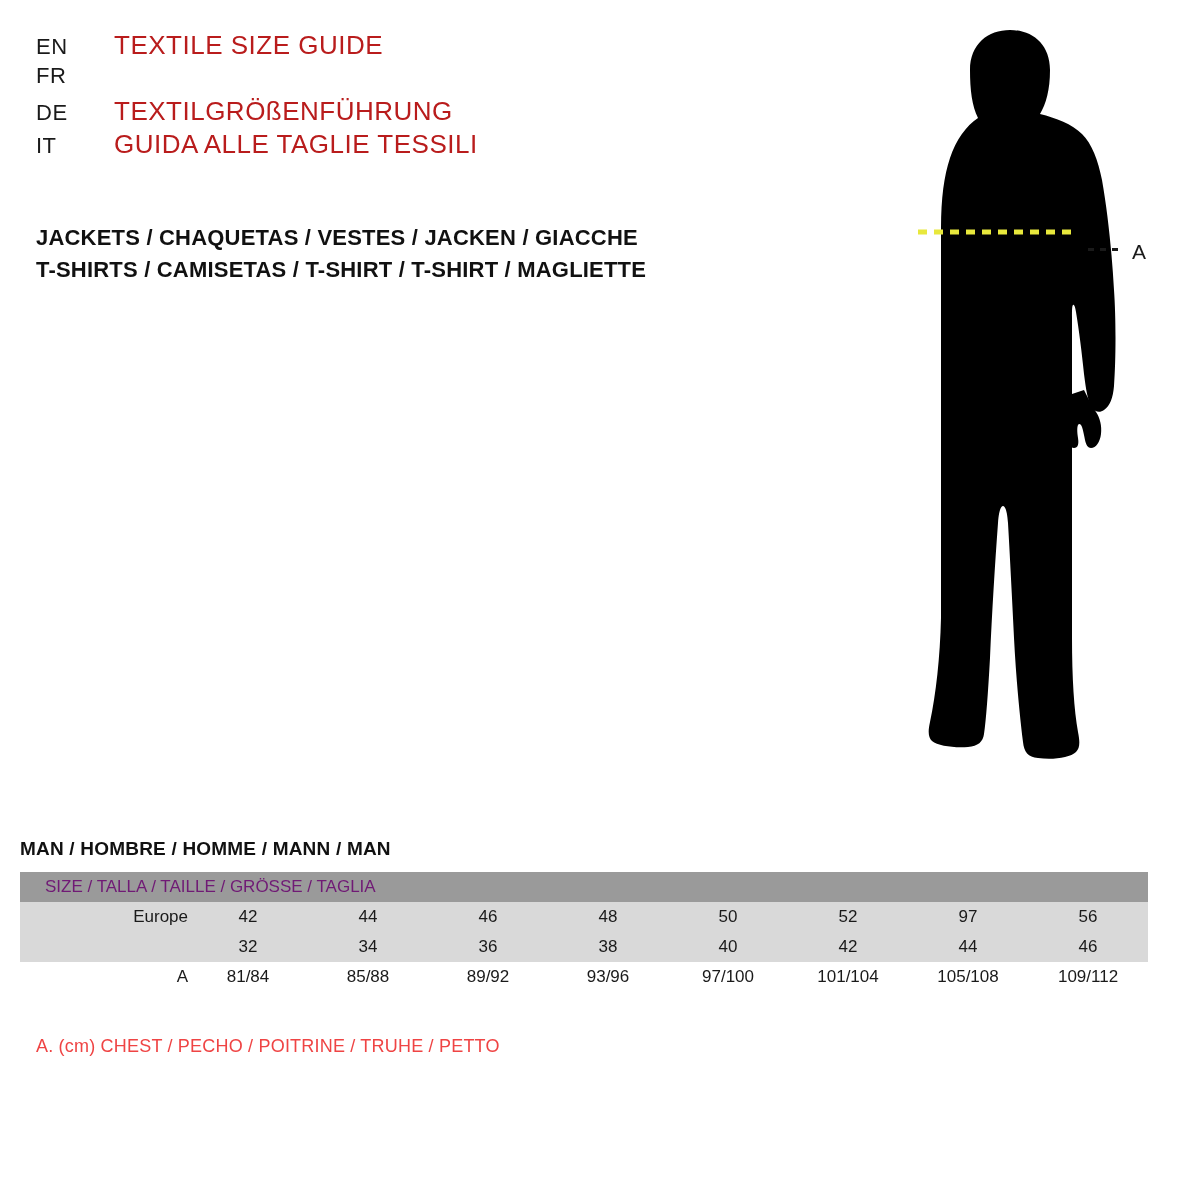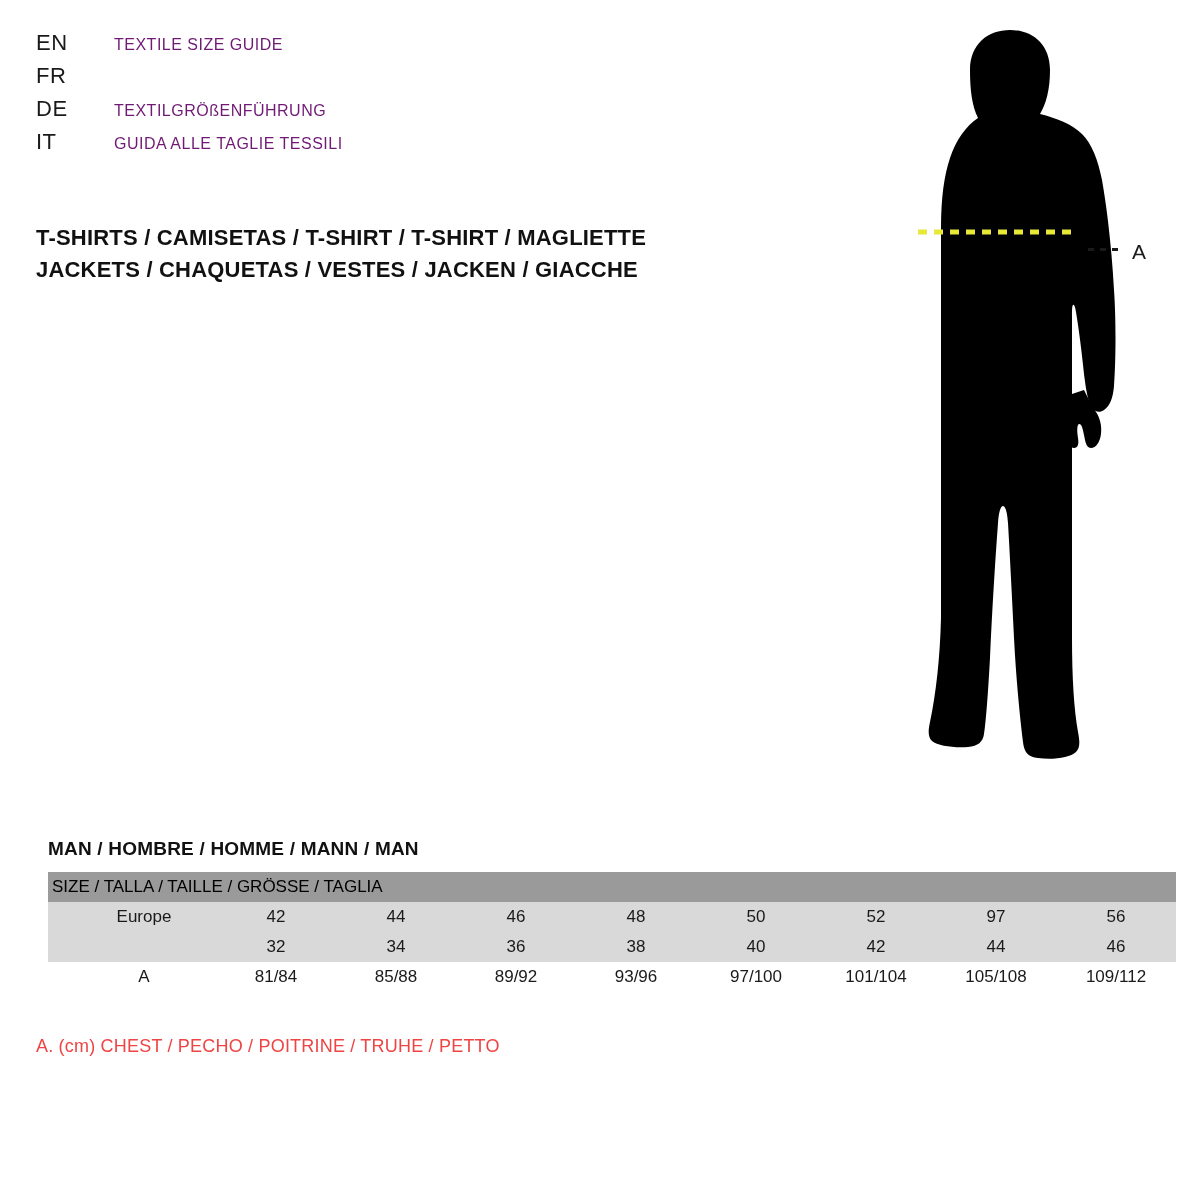--- a/index.html
+++ b/index.html
@@ -34,23 +34,23 @@
     align-items: baseline;
     height: 33px;
   }
   .lang-code {
     width: 78px;
     font-size: 22px;
     letter-spacing: 0.5px;
     color: #1a1a1a;
   }
   .lang-text {
-    font-size: 16px;
+    font-size: 26px;
     letter-spacing: 0.5px;
-    color: #701a75;
+    color: #b91c1c;
   }
 
   
   .category-block {
     position: absolute;
     left: 36px;
     top: 222px;
     width: 760px;
   }
   .category-line {
@@ -84,21 +84,21 @@
     left: 268px;
     top: 230px;
     width: 36px;
     height: 3px;
     background-image: repeating-linear-gradient(to right, #1a1a1a 0px, #1a1a1a 6px, transparent 6px, transparent 12px);
   }
 
   
   .table-section {
     position: absolute;
-    left: 48px;
+    left: 20px;
     top: 838px;
     width: 1128px;
   }
   .section-title {
     font-size: 19px;
     font-weight: bold;
     letter-spacing: 0.2px;
     margin-bottom: 12px;
     color: #111111;
   }
@@ -109,30 +109,30 @@
   }
   table.size-table td {
     font-size: 17px;
     color: #1a1a1a;
     height: 30px;
     padding: 0;
     text-align: center;
     vertical-align: middle;
   }
   table.size-table td.label {
-    text-align: center;
+    text-align: right;
     padding-left: 24px;
   }
   tr.header-row td {
     background: #9a9a9a;
-    color: #000000;
+    color: #701a75;
     font-size: 17px;
     height: 30px;
     text-align: left;
-    padding-left: 4px;
+    padding-left: 25px;
   }
   tr.shade td {
     background: #d9d9d9;
   }
   tr.plain td {
     background: #ffffff;
   }
   .footnote {
     position: absolute;
     left: 36px;
@@ -159,22 +159,22 @@
       <span class="lang-code">DE</span>
       <span class="lang-text">TEXTILGRÖßENFÜHRUNG</span>
     </div>
     <div class="lang-row">
       <span class="lang-code">IT</span>
       <span class="lang-text">GUIDA ALLE TAGLIE TESSILI</span>
     </div>
   </div>
 
   <div class="category-block">
+    <div class="category-line">JACKETS / CHAQUETAS / VESTES / JACKEN / GIACCHE</div>
     <div class="category-line">T-SHIRTS / CAMISETAS / T-SHIRT / T-SHIRT / MAGLIETTE</div>
-    <div class="category-line">JACKETS / CHAQUETAS / VESTES / JACKEN / GIACCHE</div>
   </div>
 
   <div class="figure-wrap">
     <svg width="360" height="770" viewBox="0 0 360 770">
       <path fill="#000000" d="
         M150,52
         C150,26 168,12 190,12
         C212,12 230,26 230,52
         C230,72 226,86 220,96
         C236,100 252,106 262,116

